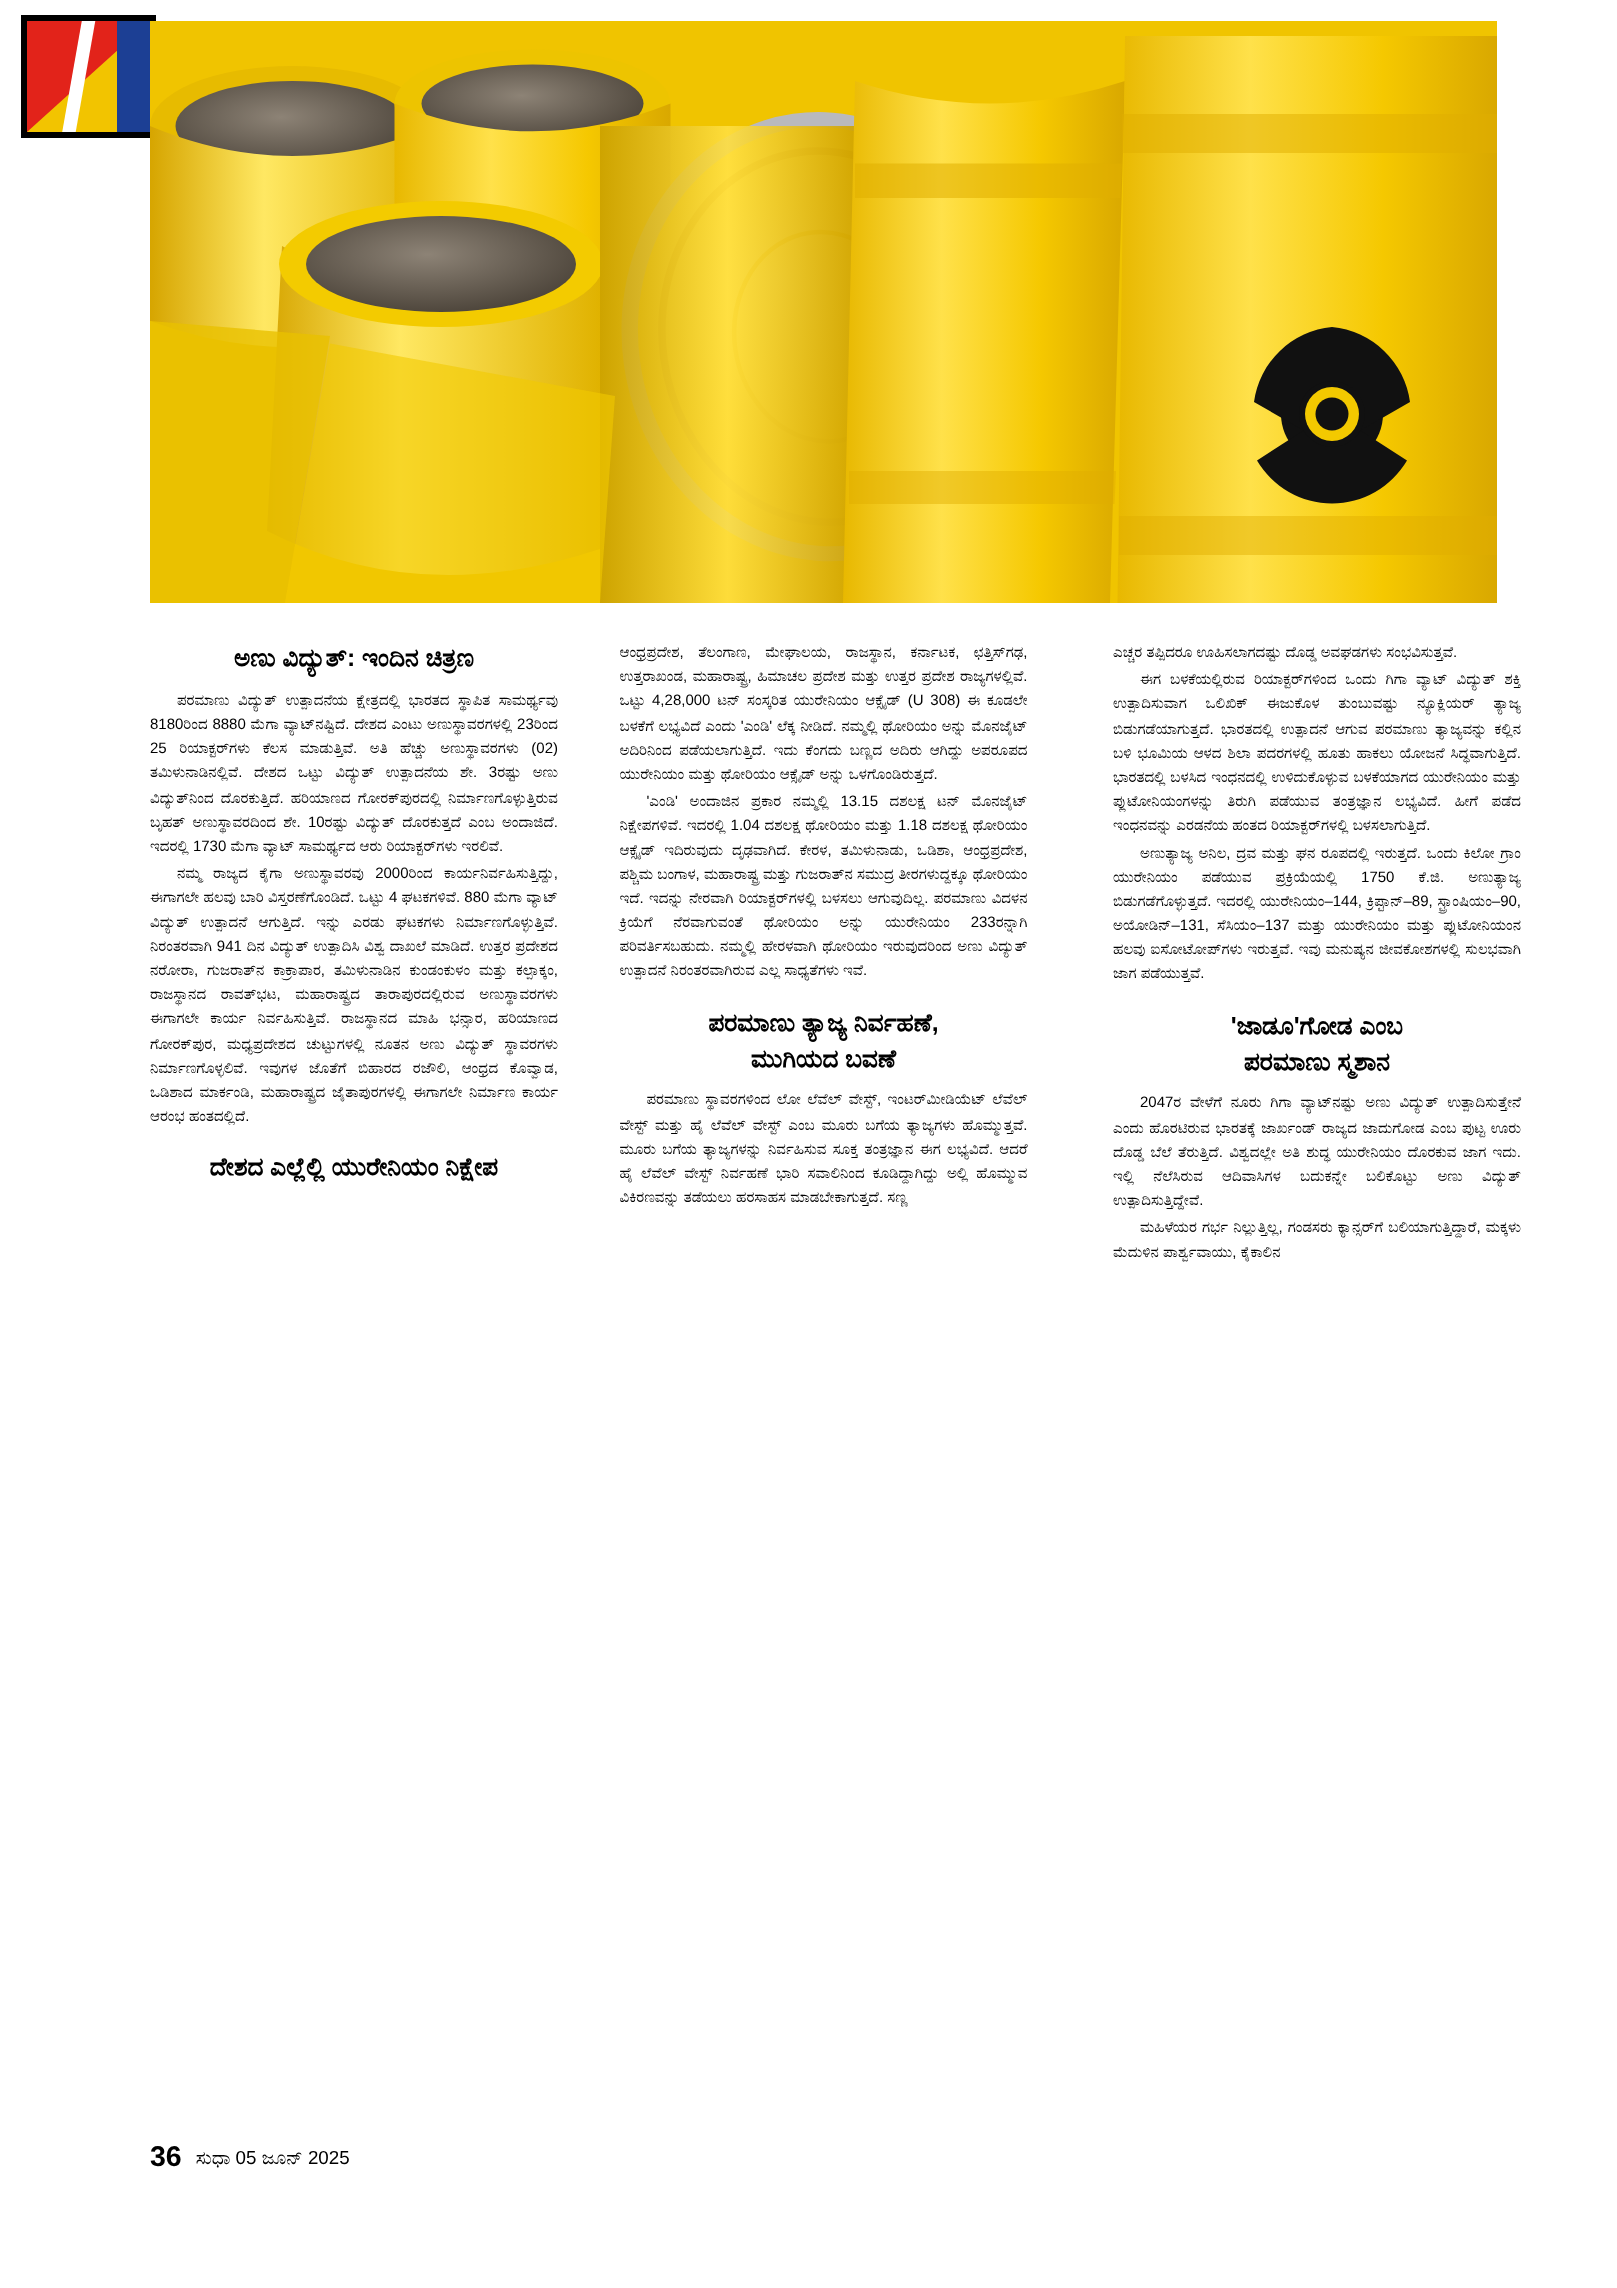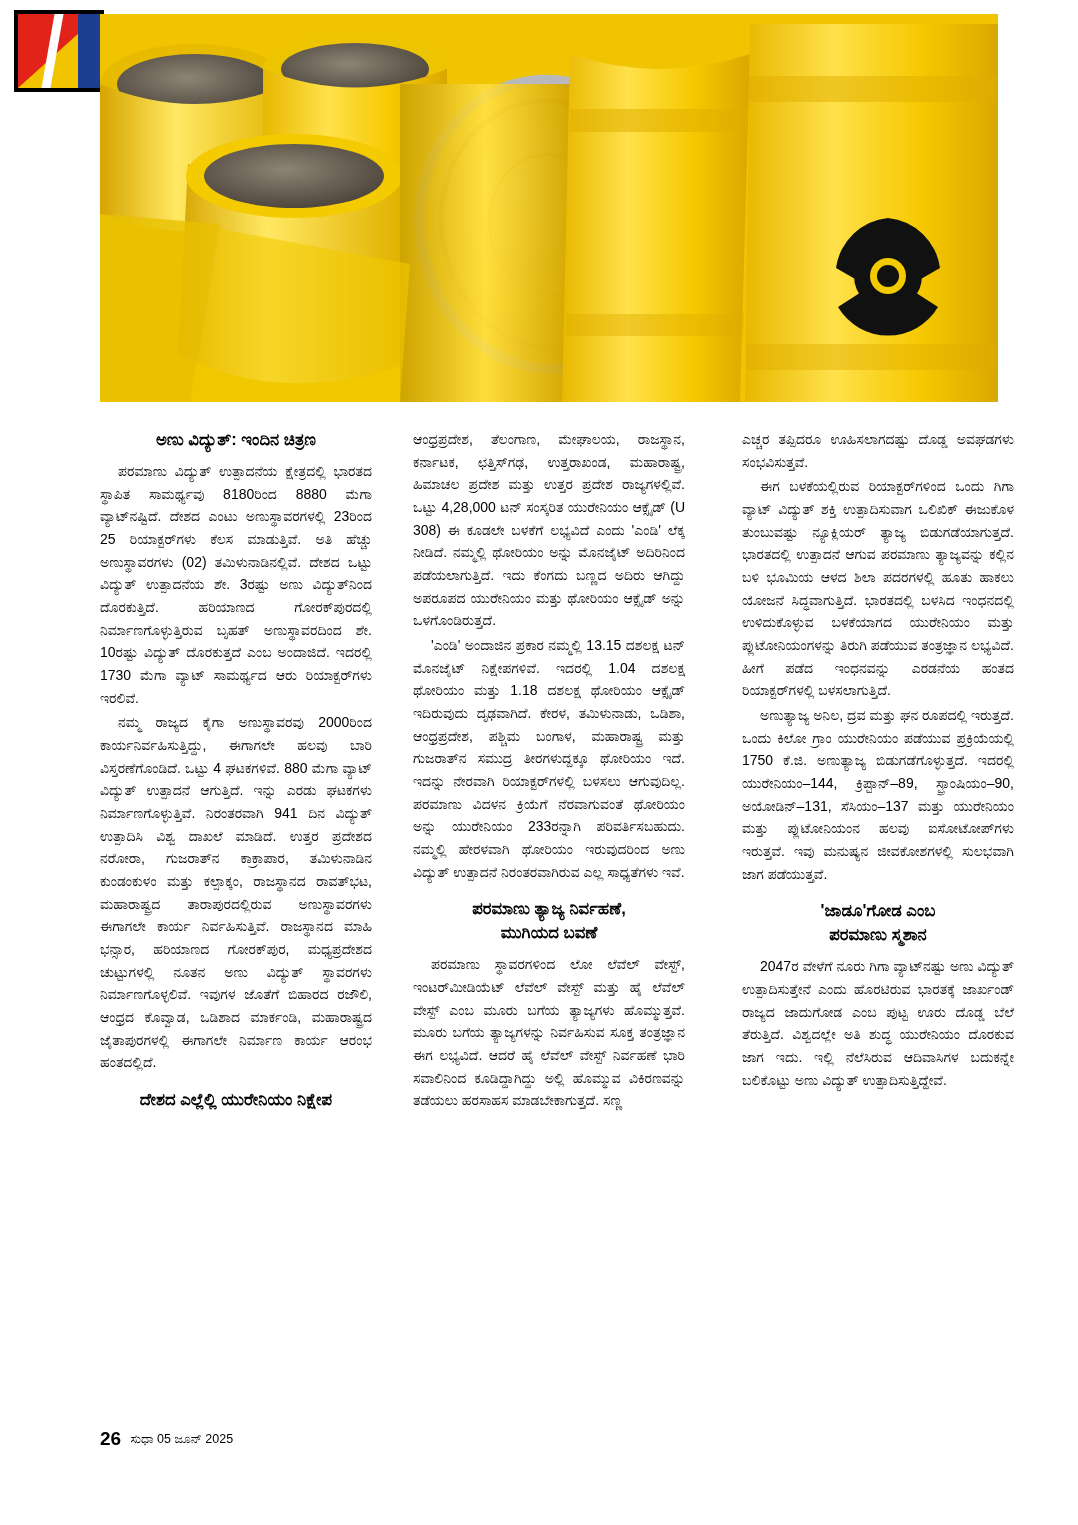--- a/index.html
+++ b/index.html
@@ -110,21 +110,21 @@
     font-weight: bold;
     margin: 0 0 8px 0;
     line-height: 1.45;
     color: #000;
     text-align: center;
   }
   h2.head.spaced {
     margin-top: 14px;
   }
   p.body {
-    font-size: 14px;
+    font-size: 10px;
     line-height: 1.62;
     margin: 0 0 2px 0;
     text-align: justify;
     text-justify: inter-word;
     text-indent: 18px;
     color: #000;
     word-spacing: 0px;
     hyphens: none;
   }
   p.body.noindent { text-indent: 0; }
@@ -270,22 +270,23 @@
 
     <div class="col col3">
       <p class="body noindent">ಎಚ್ಚರ ತಪ್ಪಿದರೂ ಊಹಿಸಲಾಗದಷ್ಟು ದೊಡ್ಡ ಅವಘಡಗಳು ಸಂಭವಿಸುತ್ತವೆ.</p>
       <p class="body">ಈಗ ಬಳಕೆಯಲ್ಲಿರುವ ರಿಯಾಕ್ಟರ್‌ಗಳಿಂದ ಒಂದು ಗಿಗಾ ವ್ಯಾಟ್ ವಿದ್ಯುತ್ ಶಕ್ತಿ ಉತ್ಪಾದಿಸುವಾಗ ಒಲಿಖಿಕ್ ಈಜುಕೊಳ ತುಂಬುವಷ್ಟು ನ್ಯೂಕ್ಲಿಯರ್ ತ್ಯಾಜ್ಯ ಬಿಡುಗಡೆಯಾಗುತ್ತದೆ. ಭಾರತದಲ್ಲಿ ಉತ್ಪಾದನೆ ಆಗುವ ಪರಮಾಣು ತ್ಯಾಜ್ಯವನ್ನು ಕಲ್ಲಿನ ಬಳಿ ಭೂಮಿಯ ಆಳದ ಶಿಲಾ ಪದರಗಳಲ್ಲಿ ಹೂತು ಹಾಕಲು ಯೋಜನೆ ಸಿದ್ಧವಾಗುತ್ತಿದೆ. ಭಾರತದಲ್ಲಿ ಬಳಸಿದ ಇಂಧನದಲ್ಲಿ ಉಳಿದುಕೊಳ್ಳುವ ಬಳಕೆಯಾಗದ ಯುರೇನಿಯಂ ಮತ್ತು ಪ್ಲುಟೋನಿಯಂಗಳನ್ನು ತಿರುಗಿ ಪಡೆಯುವ ತಂತ್ರಜ್ಞಾನ ಲಭ್ಯವಿದೆ. ಹೀಗೆ ಪಡೆದ ಇಂಧನವನ್ನು ಎರಡನೆಯ ಹಂತದ ರಿಯಾಕ್ಟರ್‌ಗಳಲ್ಲಿ ಬಳಸಲಾಗುತ್ತಿದೆ.</p>
       <p class="body">ಅಣುತ್ಯಾಜ್ಯ ಅನಿಲ, ದ್ರವ ಮತ್ತು ಘನ ರೂಪದಲ್ಲಿ ಇರುತ್ತದೆ. ಒಂದು ಕಿಲೋ ಗ್ರಾಂ ಯುರೇನಿಯಂ ಪಡೆಯುವ ಪ್ರಕ್ರಿಯೆಯಲ್ಲಿ 1750 ಕೆ.ಜಿ. ಅಣುತ್ಯಾಜ್ಯ ಬಿಡುಗಡೆಗೊಳ್ಳುತ್ತದೆ. ಇದರಲ್ಲಿ ಯುರೇನಿಯಂ–144, ಕ್ರಿಪ್ಟಾನ್–89, ಸ್ಟ್ರಾಂಷಿಯಂ–90, ಅಯೋಡಿನ್–131, ಸೆಸಿಯಂ–137 ಮತ್ತು ಯುರೇನಿಯಂ ಮತ್ತು ಪ್ಲುಟೋನಿಯಂನ ಹಲವು ಐಸೋಟೋಪ್‌ಗಳು ಇರುತ್ತವೆ. ಇವು ಮನುಷ್ಯನ ಜೀವಕೋಶಗಳಲ್ಲಿ ಸುಲಭವಾಗಿ ಜಾಗ ಪಡೆಯುತ್ತವೆ.</p>
       <h2 class="head spaced">
         <span>'ಜಾಡೂ'ಗೋಡ ಎಂಬ</span><br>
         <span>ಪರಮಾಣು ಸ್ಮಶಾನ</span>
       </h2>
       <p class="body">2047ರ ವೇಳೆಗೆ ನೂರು ಗಿಗಾ ವ್ಯಾಟ್‌ನಷ್ಟು ಅಣು ವಿದ್ಯುತ್ ಉತ್ಪಾದಿಸುತ್ತೇನೆ ಎಂದು ಹೊರಟಿರುವ ಭಾರತಕ್ಕೆ ಜಾರ್ಖಂಡ್ ರಾಜ್ಯದ ಜಾದುಗೋಡ ಎಂಬ ಪುಟ್ಟ ಊರು ದೊಡ್ಡ ಬೆಲೆ ತೆರುತ್ತಿದೆ. ವಿಶ್ವದಲ್ಲೇ ಅತಿ ಶುದ್ಧ ಯುರೇನಿಯಂ ದೊರಕುವ ಜಾಗ ಇದು. ಇಲ್ಲಿ ನೆಲೆಸಿರುವ ಆದಿವಾಸಿಗಳ ಬದುಕನ್ನೇ ಬಲಿಕೊಟ್ಟು ಅಣು ವಿದ್ಯುತ್ ಉತ್ಪಾದಿಸುತ್ತಿದ್ದೇವೆ.</p>
+      <p class="body">ಮಹಿಳೆಯರ ಗರ್ಭ ನಿಲ್ಲುತ್ತಿಲ್ಲ, ಗಂಡಸರು ಕ್ಯಾನ್ಸರ್‌ಗೆ ಬಲಿಯಾಗುತ್ತಿದ್ದಾರೆ, ಮಕ್ಕಳು ಮೆದುಳಿನ ಪಾರ್ಶ್ವವಾಯು, ಕೈಕಾಲಿನ</p>
     </div>
 
   </div>
 
   <div class="footer">
-    <span class="folio">26</span>
+    <span class="folio">36</span>
     <span class="folio-text">ಸುಧಾ 05 ಜೂನ್ 2025</span>
   </div>
 
 </div>
 
 </body></html>

